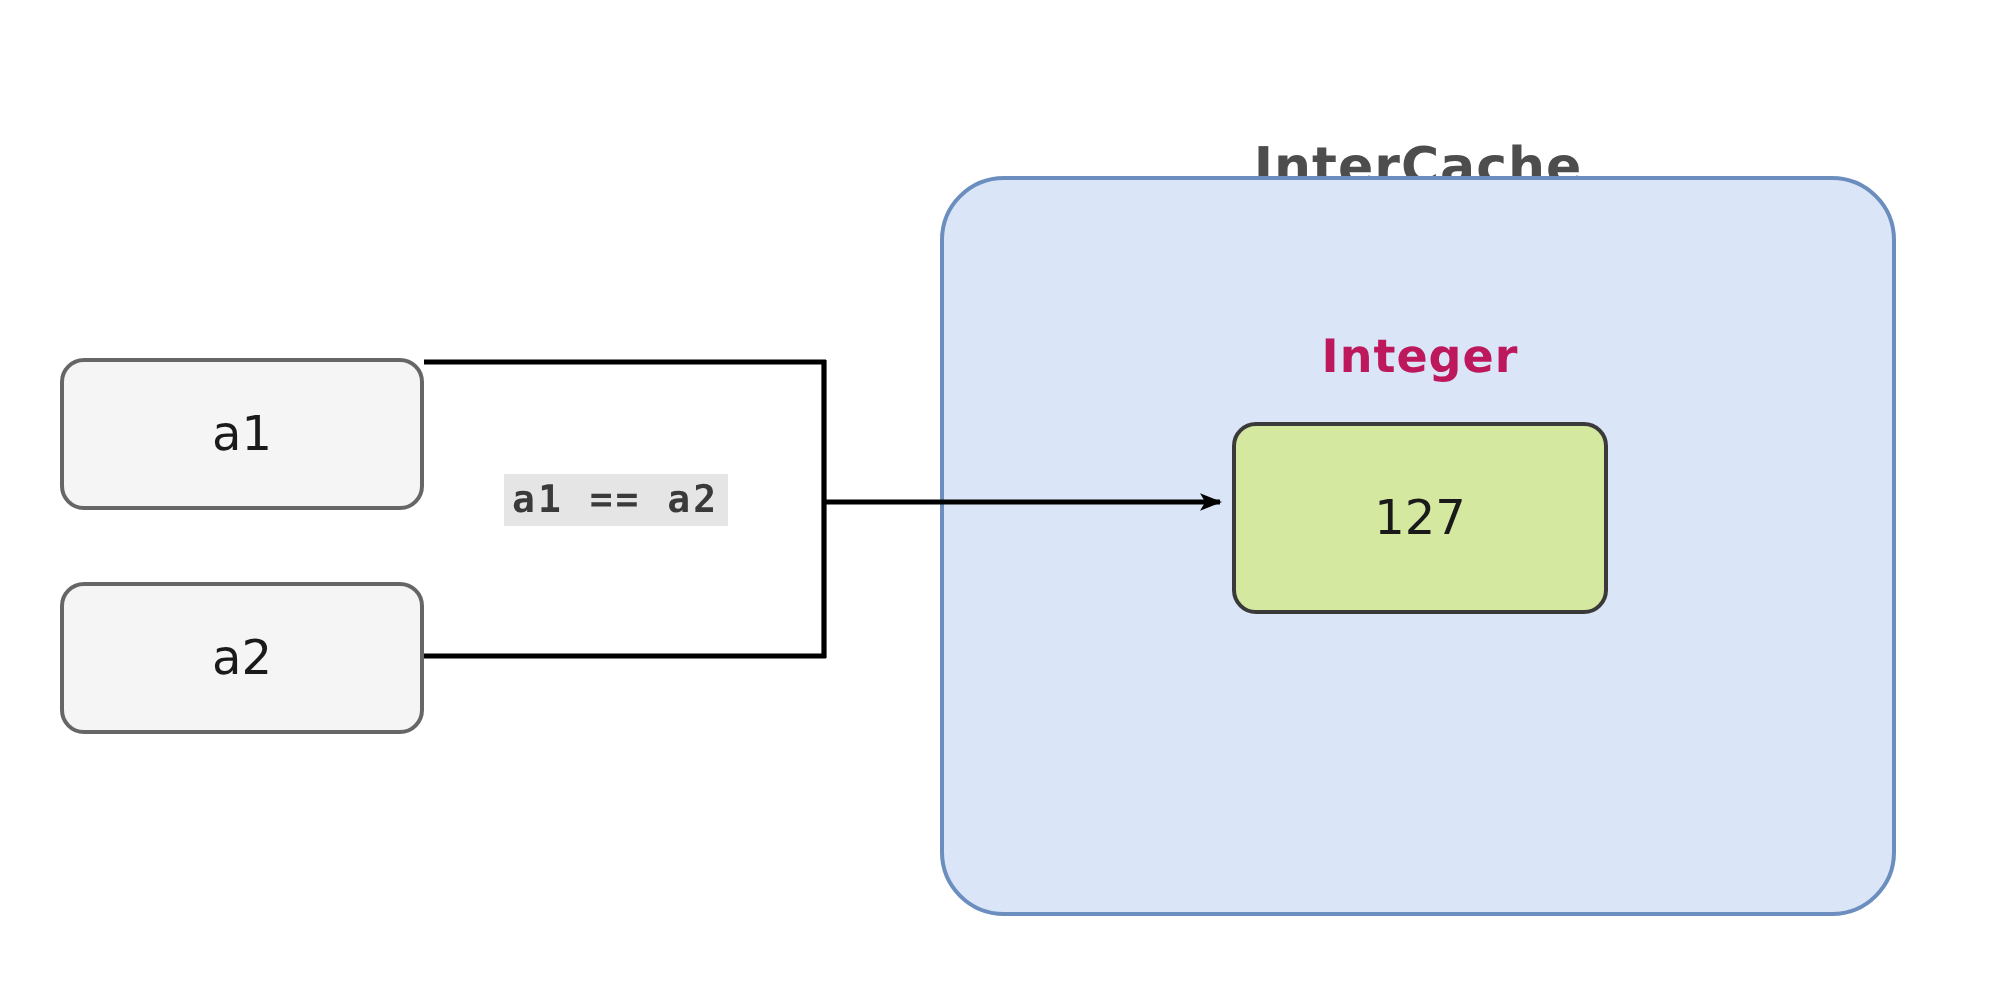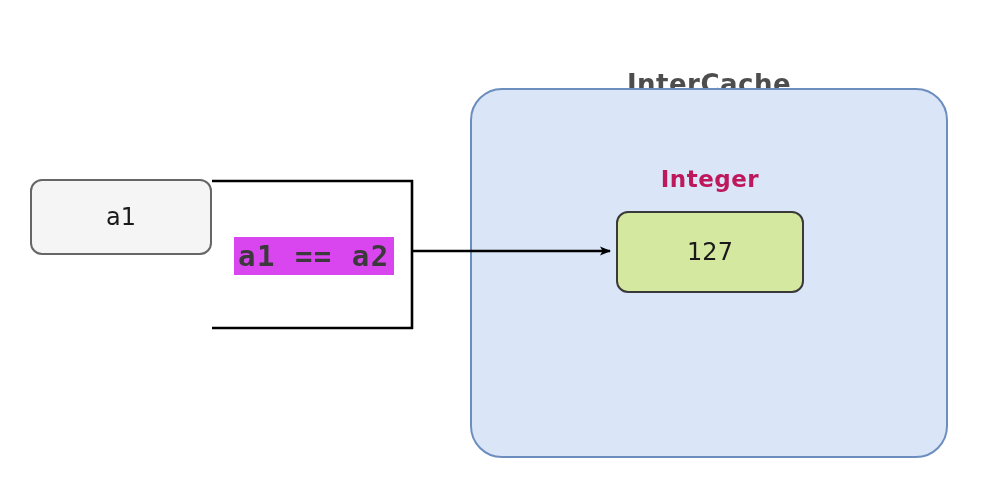--- a/index.html
+++ b/index.html
@@ -73,47 +73,47 @@
   }
   .node-label {
     font-family: "DejaVu Sans", sans-serif;
     font-size: 24px;
     color: #1a1a1a;
     line-height: 1;
   }
 
   #node-a1 { left: 30px;  top: 143px; width: 182px; height: 76px; margin-top: 36px; }
   #node-a2 { left: 30px;  top: 291px; width: 182px; height: 76px; }
-  #node-int { left: 616px; top: 211px; width: 188px; height: 82px; }
+  #node-int { left: 616px; top: 211px; width: 188px; height: 96px; }
 
   .group-title {
     position: absolute;
     left: 616px;
     top: 166px;
     width: 188px;
     text-align: center;
     font-family: "DejaVu Sans", sans-serif;
     font-size: 23px;
     font-weight: bold;
     letter-spacing: 0.5px;
     color: #be185d;
     white-space: nowrap;
   }
 
   
   .edge-label {
     position: absolute;
-    left: 234px;
+    left: 252px;
     top: 237px;
     font-family: "DejaVu Sans Mono", monospace;
-    font-size: 29px;
+    font-size: 19px;
     font-weight: bold;
     letter-spacing: 1.5px;
     color: #3a3a3a;
-    background: #d946ef;
+    background: #e5e5e5;
     padding: 2px 4px;
     white-space: nowrap;
   }
 </style>
 </head>
 <body>
 
 <div id="canvas">
 
   <div class="container-title">InterCache</div>
@@ -133,20 +133,23 @@
 
     <path d="M 412 180 L 412 329" fill="none" stroke="#000000" stroke-width="2.6"></path>
 
     <path d="M 412 251 L 610 251" fill="none" stroke="#000000" stroke-width="2.6" marker-end="url(#arrow-filled)"></path>
   </svg>
 
   <div id="node-a1" class="node node-gray">
     <span class="node-label">a1</span>
   </div>
 
+  <div id="node-a2" class="node node-gray">
+    <span class="node-label">a2</span>
+  </div>
 
   <div class="group-title">Integer</div>
 
   <div id="node-int" class="node node-green">
     <span class="node-label">127</span>
   </div>
 
   <div class="edge-label">a1 == a2</div>
 
 </div>

